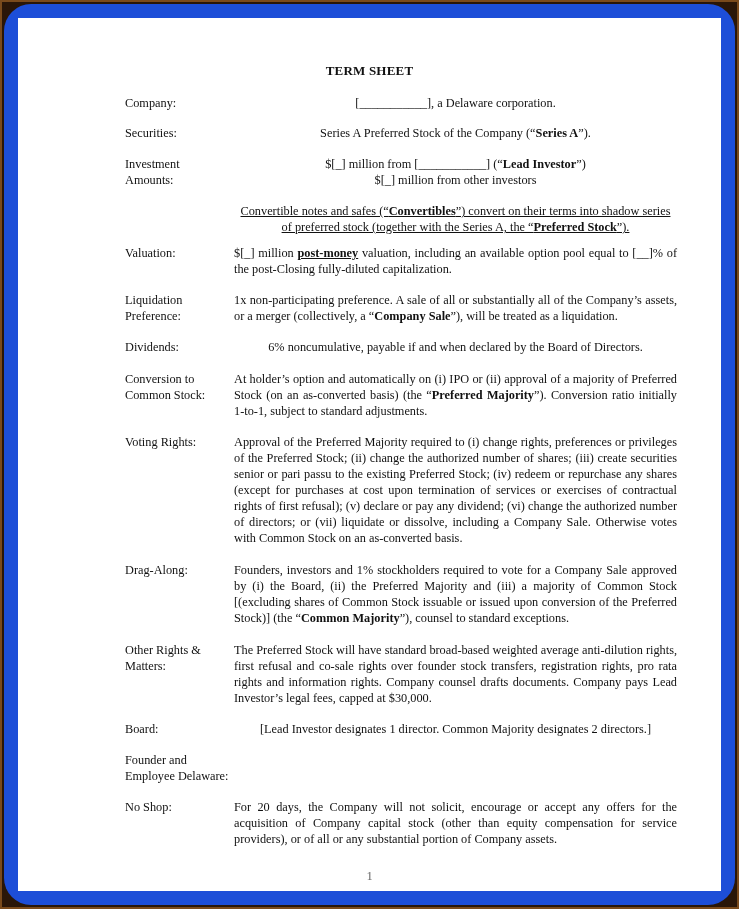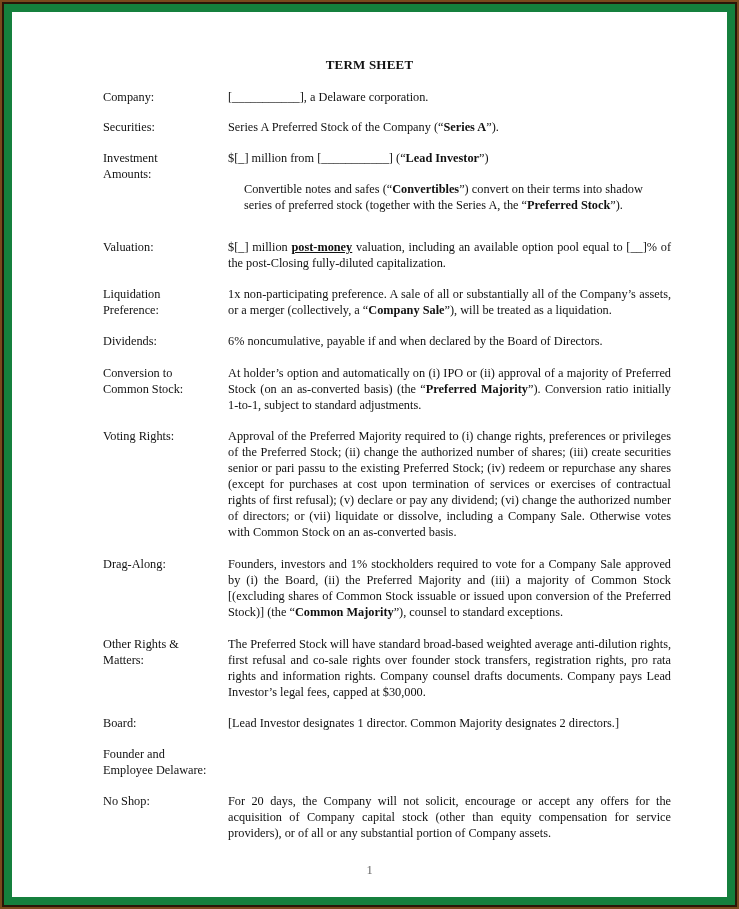--- a/index.html
+++ b/index.html
@@ -23,22 +23,23 @@
     }
     .frame-inner {
       width: 100%; height: 100%;
       box-sizing: border-box;
       background: #2a1608;
       padding: 2px;
     }
     .frame-mid {
       width: 100%; height: 100%;
       box-sizing: border-box;
-      background: #15803d;
-      padding: 8px;
+      background: #1d4ed8;
+      padding: 14px;
+      border-radius: 27px;
     }
     .page {
       width: 100%; height: 100%;
       box-sizing: border-box;
       background: #ffffff;
       position: relative;
       font-family: "Liberation Serif", "DejaVu Serif", serif;
       color: #111111;
       font-size: 12.3px;
       line-height: 16px;
@@ -53,33 +54,33 @@
       font-size: 13px;
       letter-spacing: 0.2px;
     }
     .row {
       position: absolute;
       left: 91px;
       width: 568px;
     }
     .label {
       position: absolute;
-      left: 0;
+      left: 16px;
       top: 0;
       width: 120px;
     }
     .content {
       position: absolute;
       left: 125px;
       top: 0;
       width: 443px;
       text-align: justify;
     }
-    .content.nojust { text-align: left; }
-    .content p { margin: 16px; }
+    .content.nojust { text-align: center; }
+    .content p { margin: 0; text-decoration: underline; }
     b { font-weight: bold; }
     u.bu { font-weight: bold; text-decoration: underline; }
     .page-num {
       position: absolute;
       top: 850px;
       left: 0;
       width: 100%;
       text-align: center;
       color: #666666;
       font-size: 12.5px;
@@ -105,20 +106,21 @@
       <div class="content nojust"><span>Series A Preferred Stock of the Company (“</span><b>Series A</b><span>”).</span></div>
     </div>
 
     <div class="row" style="top:138px;">
       <div class="label">
         <div>Investment</div>
         <div>Amounts:</div>
       </div>
       <div class="content nojust">
         <div><span>$[_] million from [___________] (“</span><b>Lead Investor</b><span>”)</span></div>
+        <div>$[_] million from other investors</div>
         <p style="margin-top:15px;"><span>Convertible notes and safes (“</span><b>Convertibles</b><span>”) convert on their terms into shadow series of preferred stock (together with the Series A, the “</span><b>Preferred Stock</b><span>”).</span></p>
       </div>
     </div>
 
     <div class="row" style="top:227px;">
       <div class="label"><span>Valuation:</span></div>
       <div class="content"><span>$[_] million </span><u class="bu">post-money</u><span> valuation, including an available option pool equal to [__]% of the post-Closing fully-diluted capitalization.</span></div>
     </div>
 
     <div class="row" style="top:274px;">

